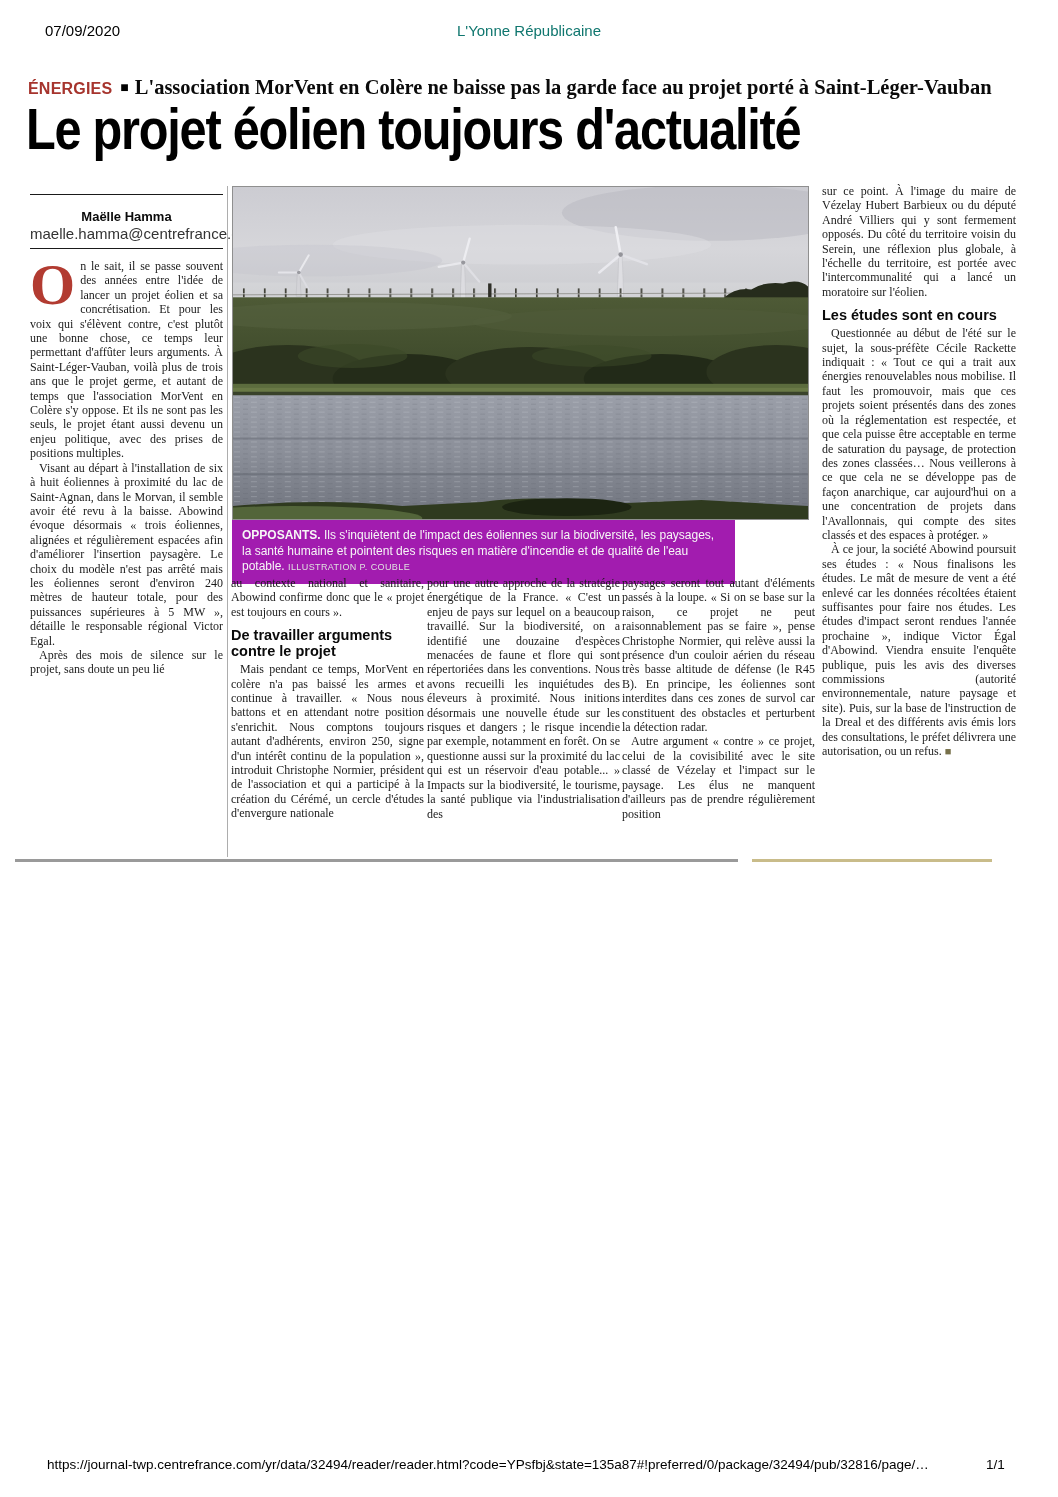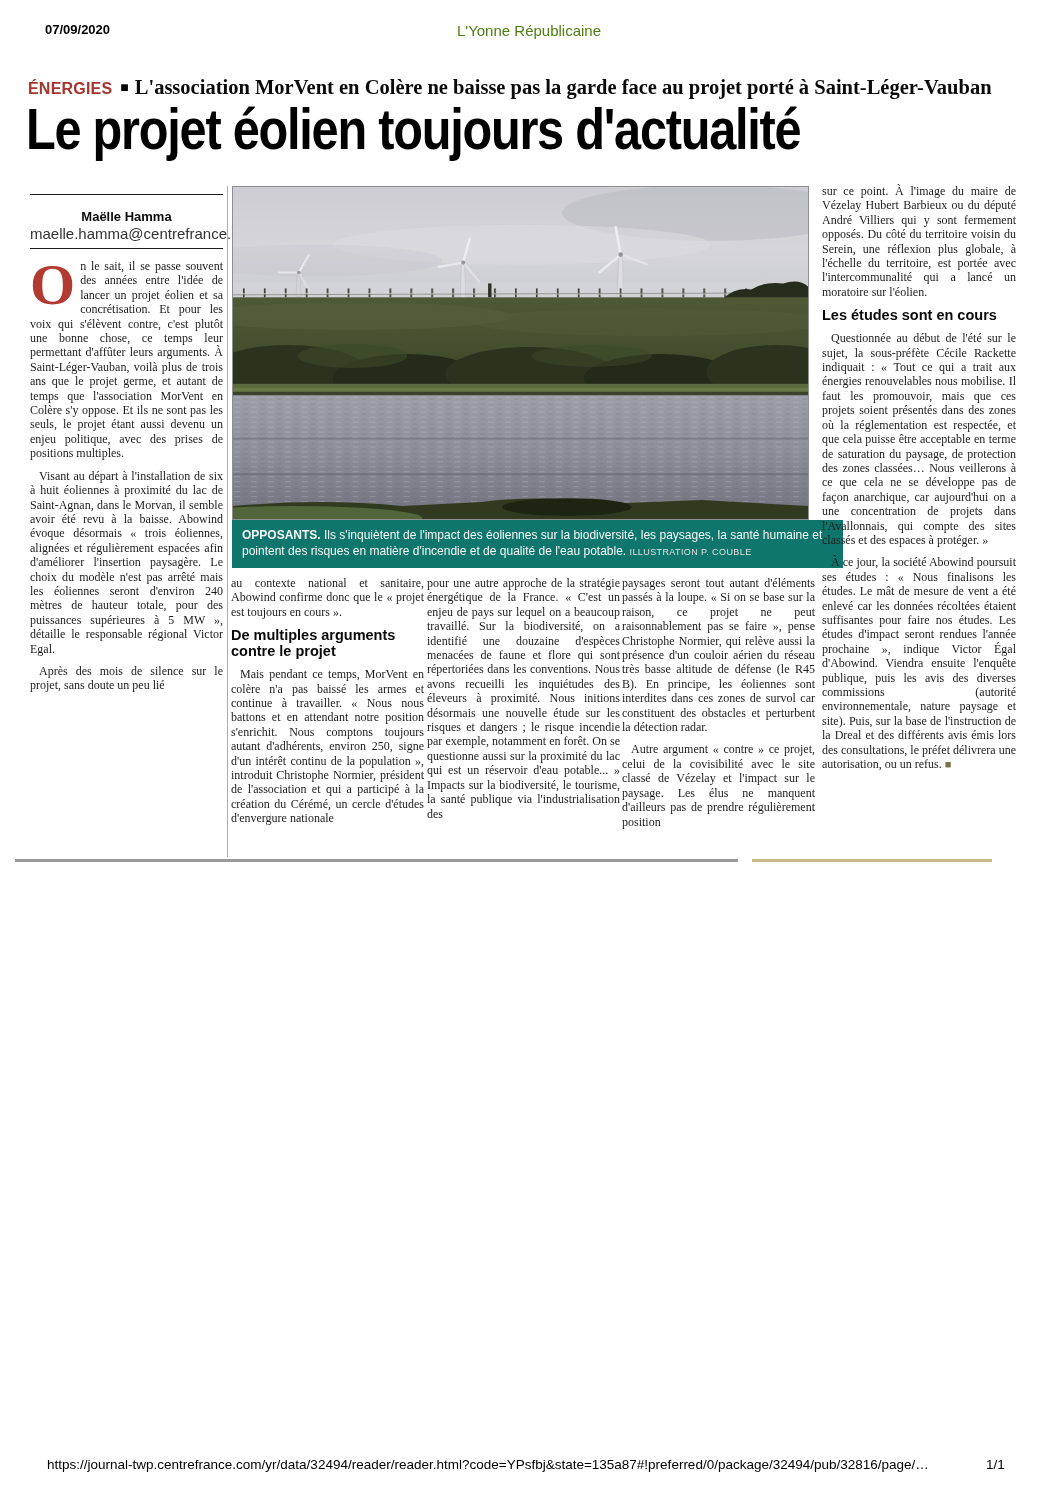--- a/index.html
+++ b/index.html
@@ -1,21 +1,21 @@
 <!DOCTYPE html>
 <html lang="fr"><head>
 <meta charset="utf-8">
 <style>
   html,body{margin:0;padding:0;background:#fff;}
   .page{position:relative;width:1058px;height:1497px;background:#ffffff;overflow:hidden;
         font-family:"Liberation Sans",sans-serif;color:#111;}
 
   
-  .hdr-date{position:absolute;left:45px;top:22px;font-size:13px;color:#000;font-weight:bold;}
-  .hdr-masthead{position:absolute;left:0;right:0;top:22px;text-align:center;font-size:15px;color:#4d7c0f;}
+  .hdr-date{position:absolute;left:45px;top:22px;font-size:15px;color:#000;}
+  .hdr-masthead{position:absolute;left:0;right:0;top:22px;text-align:center;font-size:15px;color:#0f766e;}
   .ftr-url{position:absolute;left:47px;top:1457px;font-size:13.5px;color:#000;white-space:nowrap;}
   .ftr-page{position:absolute;left:986px;top:1457px;font-size:13.5px;color:#000;}
 
   
   .kicker{position:absolute;left:28px;top:76px;white-space:nowrap;}
   .kicker .section{font-weight:bold;font-size:16px;color:#a6342d;letter-spacing:0.2px;}
   .kicker .sq{font-size:14px;color:#000;margin:0 6px 0 8px;vertical-align:2px;}
   .kicker .ktext{font-family:"Liberation Serif",serif;font-weight:bold;font-size:20.5px;color:#0a0a0a;}
 
   
@@ -32,36 +32,36 @@
 
   .lede{font-weight:bold;font-size:14.5px;line-height:17.3px;color:#0a0a0a;}
 
   .byline{margin-top:11px;border-top:1.5px solid #1a1a1a;border-bottom:1.5px solid #1a1a1a;
           padding:14px 0 6px;text-align:center;}
   .byline .name{font-weight:bold;font-size:13px;color:#0a0a0a;}
   .byline .mail{font-size:15px;color:#333;margin-top:1px;}
 
   .bodytext p{margin:0;font-family:"Liberation Serif",serif;font-size:12px;line-height:14.4px;
               color:#1b1b1b;text-align:justify;hyphens:auto;}
-  .bodytext p.indent{text-indent:9px;margin-top:8px;}
+  .bodytext p.indent{text-indent:9px;}
   .col1 .bodytext{margin-top:10px;}
 
   .dropcap{float:left;font-family:"Liberation Serif",serif;font-weight:bold;font-size:58px;
            line-height:47px;color:#b23b31;margin:2px 5px 0 0;}
 
   .subhead{font-family:"Liberation Sans",sans-serif;font-weight:bold;font-size:14.5px;
            line-height:16px;color:#0a0a0a;margin:8px 0 3px;text-align:left;}
 
   .endmark{color:#77704a;font-size:11px;}
 
   
   .photo{position:absolute;left:232px;top:186px;width:577px;height:334px;border:1px solid #8f8f8f;
          box-sizing:border-box;overflow:hidden;}
   .photo svg{display:block;width:100%;height:100%;}
-  .caption{position:absolute;left:232px;top:520px;width:611px;box-sizing:border-box;background:#0f766e;
+  .caption{position:absolute;left:232px;top:520px;width:503px;box-sizing:border-box;background:#a21caf;
            color:#f7f7f7;padding:8px 10px 8px;font-size:12px;line-height:15.5px;}
   .caption .cap-label{font-weight:bold;}
   .caption .cap-credit{font-size:9px;color:#e0e0e0;letter-spacing:.4px;}
 
   
   .vrule{position:absolute;left:227px;top:186px;width:1px;height:671px;background:#adadad;}
   .hrule-grey{position:absolute;left:15px;top:859px;width:723px;height:3px;background:#9a9a9a;}
   .hrule-gold{position:absolute;left:752px;top:859px;width:240px;height:3px;background:#c9bc8a;}
 </style>
 </head>
@@ -176,21 +176,21 @@
   </div>
 
   <div class="caption">
     <span class="cap-label">OPPOSANTS.</span>
     <span>Ils s'inquiètent de l'impact des éoliennes sur la biodiversité, les paysages, la santé humaine et pointent des risques en matière d'incendie et de qualité de l'eau potable.</span>
     <span class="cap-credit">ILLUSTRATION P. COUBLE</span>
   </div>
 
   <div class="col col2 bodytext">
     <p>au contexte national et sanitaire, Abowind confirme donc que le « projet est toujours en cours ».</p>
-    <h3 class="subhead">De multiples arguments contre le projet</h3>
+    <h3 class="subhead">De travailler arguments contre le projet</h3>
     <p class="indent">Mais pendant ce temps, MorVent en colère n'a pas baissé les armes et continue à travailler. « Nous nous battons et en attendant notre position s'enrichit. Nous comptons toujours autant d'adhérents, environ 250, signe d'un intérêt continu de la population », introduit Christophe Normier, président de l'association et qui a participé à la création du Cérémé, un cercle d'études d'envergure nationale</p>
   </div>
 
   <div class="col col3 bodytext">
     <p>pour une autre approche de la stratégie énergétique de la France. « C'est un enjeu de pays sur lequel on a beaucoup travaillé. Sur la biodiversité, on a identifié une douzaine d'espèces menacées de faune et flore qui sont répertoriées dans les conventions. Nous avons recueilli les inquiétudes des éleveurs à proximité. Nous initions désormais une nouvelle étude sur les risques et dangers ; le risque incendie par exemple, notamment en forêt. On se questionne aussi sur la proximité du lac qui est un réservoir d'eau potable... » Impacts sur la biodiversité, le tourisme, la santé publique via l'industrialisation des</p>
   </div>
 
   <div class="col col4 bodytext">
     <p>paysages seront tout autant d'éléments passés à la loupe. « Si on se base sur la raison, ce projet ne peut raisonnablement pas se faire », pense Christophe Normier, qui relève aussi la présence d'un couloir aérien du réseau très basse altitude de défense (le R45 B). En principe, les éoliennes sont interdites dans ces zones de survol car constituent des obstacles et perturbent la détection radar.</p>
     <p class="indent">Autre argument « contre » ce projet, celui de la covisibilité avec le site classé de Vézelay et l'impact sur le paysage. Les élus ne manquent d'ailleurs pas de prendre régulièrement position</p>

